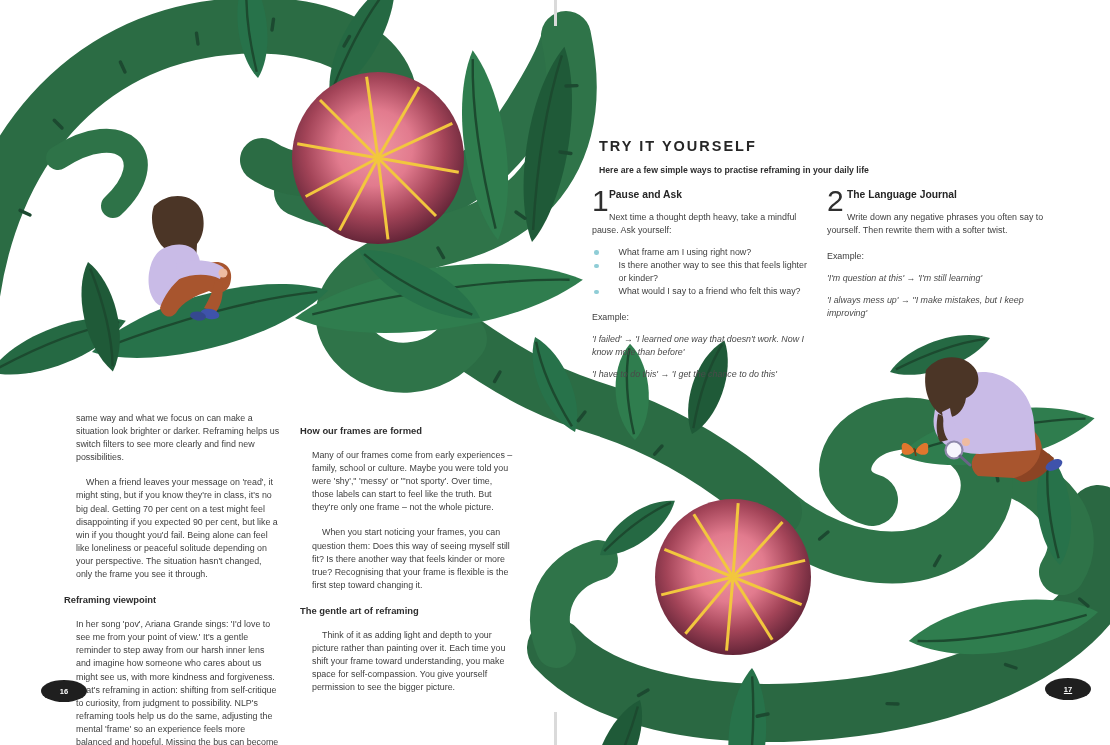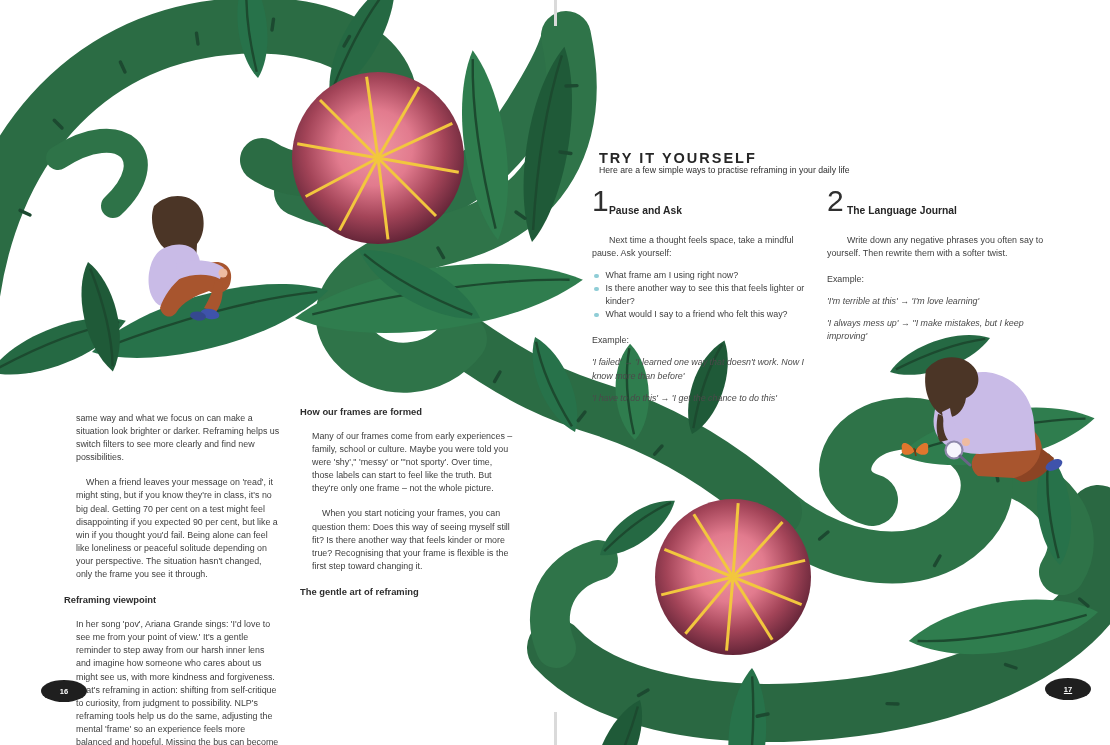--- a/index.html
+++ b/index.html
@@ -6,30 +6,30 @@
   #spread{position:relative;width:1110px;height:745px;background:#ffffff;overflow:hidden;
           font-family:"Liberation Sans",sans-serif;color:#3e3e3e;}
   #art{position:absolute;left:0;top:0;width:1110px;height:745px;z-index:1;}
   .txt{position:absolute;z-index:2;font-size:8.9px;line-height:13.1px;}
   .txt p{margin:12px;}
   .indent{text-indent:10px;}
   h3.colhead{font-size:9.4px;font-weight:bold;color:#2d2d2d;margin:12px 0 1px 0;line-height:13px;}
   h3.colhead.first{margin-top:0;}
   
   .rp-title{position:absolute;z-index:2;font-size:14.5px;font-weight:bold;letter-spacing:2px;color:#262626;}
-  .rp-sub{position:absolute;z-index:2;font-size:8.7px;font-weight:normal;color:#2d2d2d;}
+  .rp-sub{position:absolute;z-index:2;font-size:8.7px;font-weight:bold;color:#2d2d2d;}
   .section{position:absolute;z-index:2;width:224px;font-size:8.9px;line-height:13.1px;}
   .bignum{position:absolute;left:0;top:-2px;font-size:30px;font-weight:400;color:#2f2f2f;line-height:30px;}
-  .sec-head{font-size:10.3px;font-weight:bold;color:#262626;margin:16px;line-height:14px;}
+  .sec-head{font-size:10.3px;font-weight:bold;color:#262626;margin:0;line-height:14px;}
   .sec-ind{margin-left:17px;}
   .sec-ind2{margin-left:20px;}
   .first-ind{text-indent:17px;}
   .first-ind2{text-indent:20px;}
   .bullets{margin-top:1px;}
-  .bullet-row{display:flex;gap:7px;margin:0;}
+  .bullet-row{display:flex;gap:20px;margin:0;}
   .dot{width:4.5px;height:4.5px;border-radius:50%;background:#8fcdd6;margin-top:4.5px;margin-left:2px;flex:none;}
   .exlabel{margin-top:13px;}
   .ex{font-style:italic;color:#4a4a4a;}
   .badge{position:absolute;z-index:3;width:46px;height:22px;border-radius:50%;background:#1f1f1f;
          color:#fff;font-size:7.5px;font-weight:bold;display:flex;align-items:center;justify-content:center;}
   .foldmark{position:absolute;z-index:3;width:2.5px;background:#dadada;}
 </style>
 </head>
 <body>
 
@@ -216,34 +216,35 @@
   <div class="foldmark" style="left:554px;top:0;height:26px;"></div>
   <div class="foldmark" style="left:554px;top:712px;height:33px;"></div>
 
   <div class="txt" style="left:64px;top:400px;width:228px;">
     <p>same way and what we focus on can make a situation look brighter or darker. Reframing helps us switch filters to see more clearly and find new possibilities.</p>
     <p class="indent">When a friend leaves your message on 'read', it might sting, but if you know they're in class, it's no big deal. Getting 70 per cent on a test might feel disappointing if you expected 90 per cent, but like a win if you thought you'd fail. Being alone can feel like loneliness or peaceful solitude depending on your perspective. The situation hasn't changed, only the frame you see it through.</p>
     <h3 class="colhead">Reframing viewpoint</h3>
     <p>In her song 'pov', Ariana Grande sings: 'I'd love to see me from your point of view.' It's a gentle reminder to step away from our harsh inner lens and imagine how someone who cares about us might see us, with more kindness and forgiveness. That's reframing in action: shifting from self-critique to curiosity, from judgment to possibility. NLP's reframing tools help us do the same, adjusting the mental 'frame' so an experience feels more balanced and hopeful. Missing the bus can become a moment to breathe. A creative block can signal it's time to rest. Even nerves before a presentation can be seen as your body preparing for something that matters.</p>
   </div>
 
-  <div class="txt" style="left:300px;top:405px;width:228px;">
+  <div class="txt" style="left:300px;top:424px;width:228px;">
     <h3 class="colhead first">How our frames are formed</h3>
     <p>Many of our frames come from early experiences – family, school or culture. Maybe you were told you were 'shy'," 'messy' or "'not sporty'. Over time, those labels can start to feel like the truth. But they're only one frame – not the whole picture.</p>
     <p class="indent">When you start noticing your frames, you can question them: Does this way of seeing myself still fit? Is there another way that feels kinder or more true? Recognising that your frame is flexible is the first step toward changing it.</p>
     <h3 class="colhead">The gentle art of reframing</h3>
-  </div>
-
-  <div class="rp-title" style="left:599px;top:150px;">TRY IT YOURSELF</div>
+    <p class="indent">Think of it as adding light and depth to your picture rather than painting over it. Each time you shift your frame toward understanding, you make space for self-compassion. You give yourself permission to see the bigger picture.</p>
+  </div>
+
+  <div class="rp-title" style="left:599px;top:138px;">TRY IT YOURSELF</div>
   <div class="rp-sub" style="left:599px;top:165px;width:452px;">Here are a few simple ways to practise reframing in your daily life</div>
 
   <div class="section" style="left:592px;top:188px;">
     <span class="bignum">1</span>
     <h4 class="sec-head sec-ind">Pause and Ask</h4>
-    <p class="first-ind">Next time a thought feels space, take a mindful pause. Ask yourself:</p>
+    <p class="first-ind">Next time a thought depth heavy, take a mindful pause. Ask yourself:</p>
     <div class="bullets">
       <div class="bullet-row">
         <span class="dot"></span>
         <span>What frame am I using right now?</span>
       </div>
       <div class="bullet-row">
         <span class="dot"></span>
         <span>Is there another way to see this that feels lighter or kinder?</span>
       </div>
       <div class="bullet-row">
@@ -254,20 +255,20 @@
     <p class="exlabel">Example:</p>
     <p class="ex">'I failed'  →  'I learned one way that doesn't work. Now I know more than before'</p>
     <p class="ex">'I have to do this'  →  'I get the chance to do this'</p>
   </div>
 
   <div class="section" style="left:827px;top:188px;">
     <span class="bignum">2</span>
     <h4 class="sec-head sec-ind2">The Language Journal</h4>
     <p class="first-ind2">Write down any negative phrases you often say to yourself. Then rewrite them with a softer twist.</p>
     <p class="exlabel">Example:</p>
-    <p class="ex">'I'm terrible at this'  →  'I'm love learning'</p>
+    <p class="ex">'I'm question at this'  →  'I'm still learning'</p>
     <p class="ex">'I always mess up'  →  ''I make mistakes, but I keep improving'</p>
   </div>
 
   <div class="badge" style="left:41px;top:680px;">16</div>
   <div class="badge" style="left:1045px;top:678px;text-decoration:underline;">17</div>
 
 </div>
 
 </body></html>

